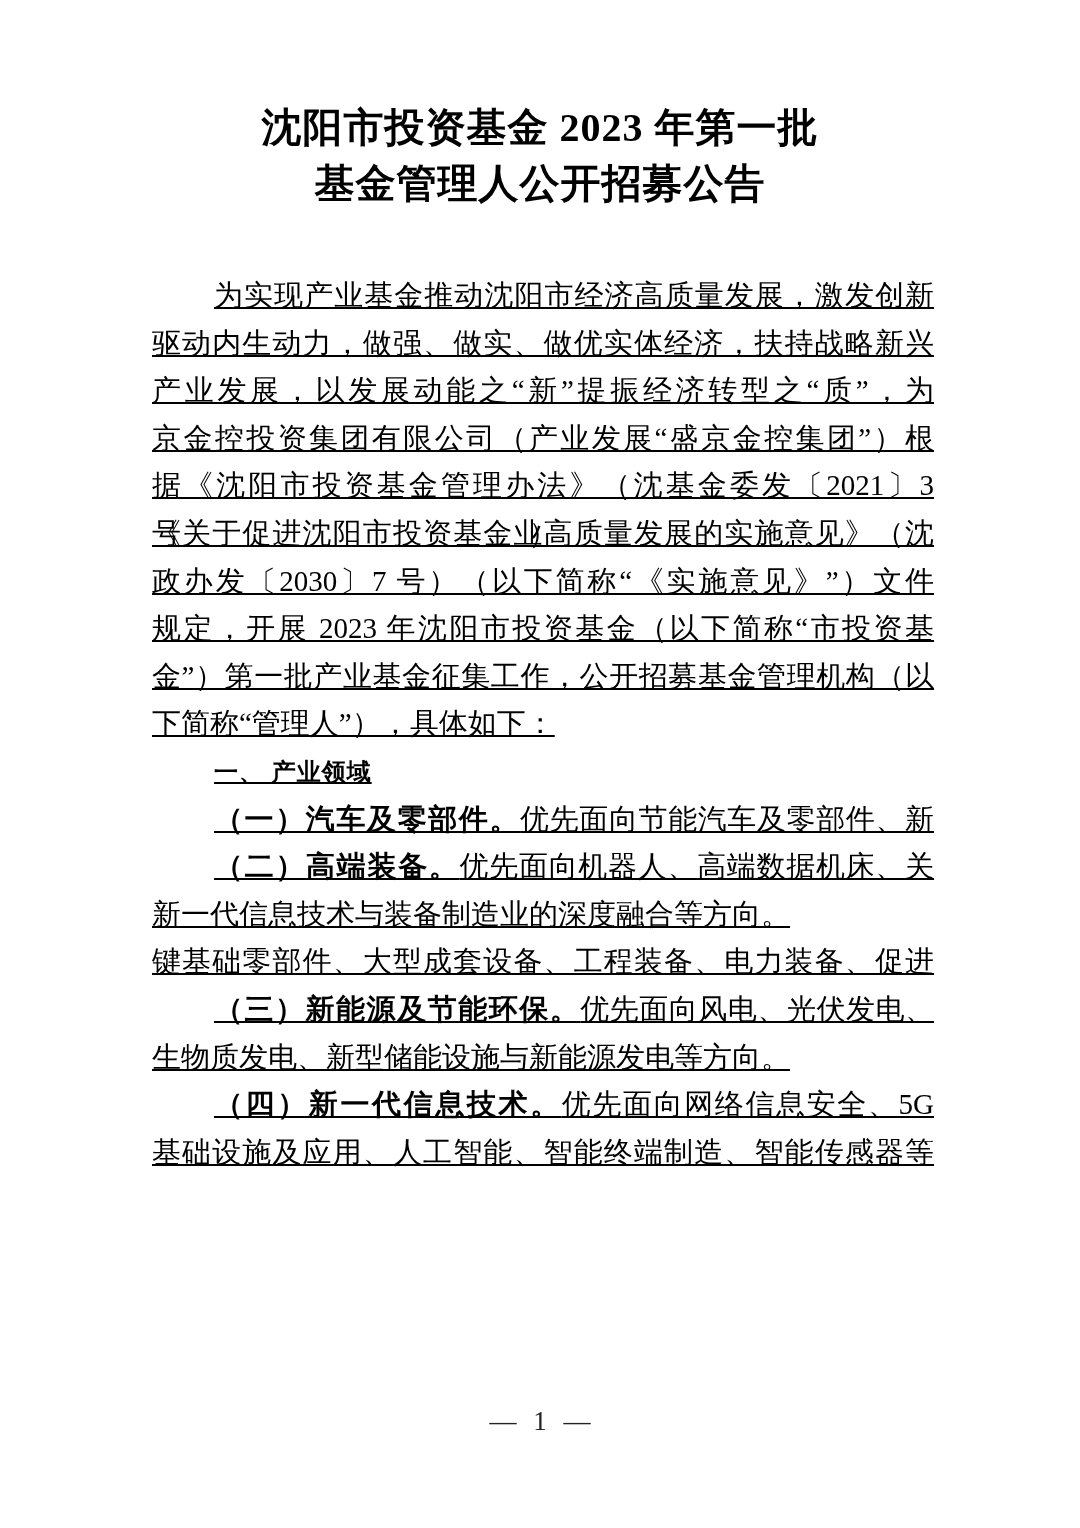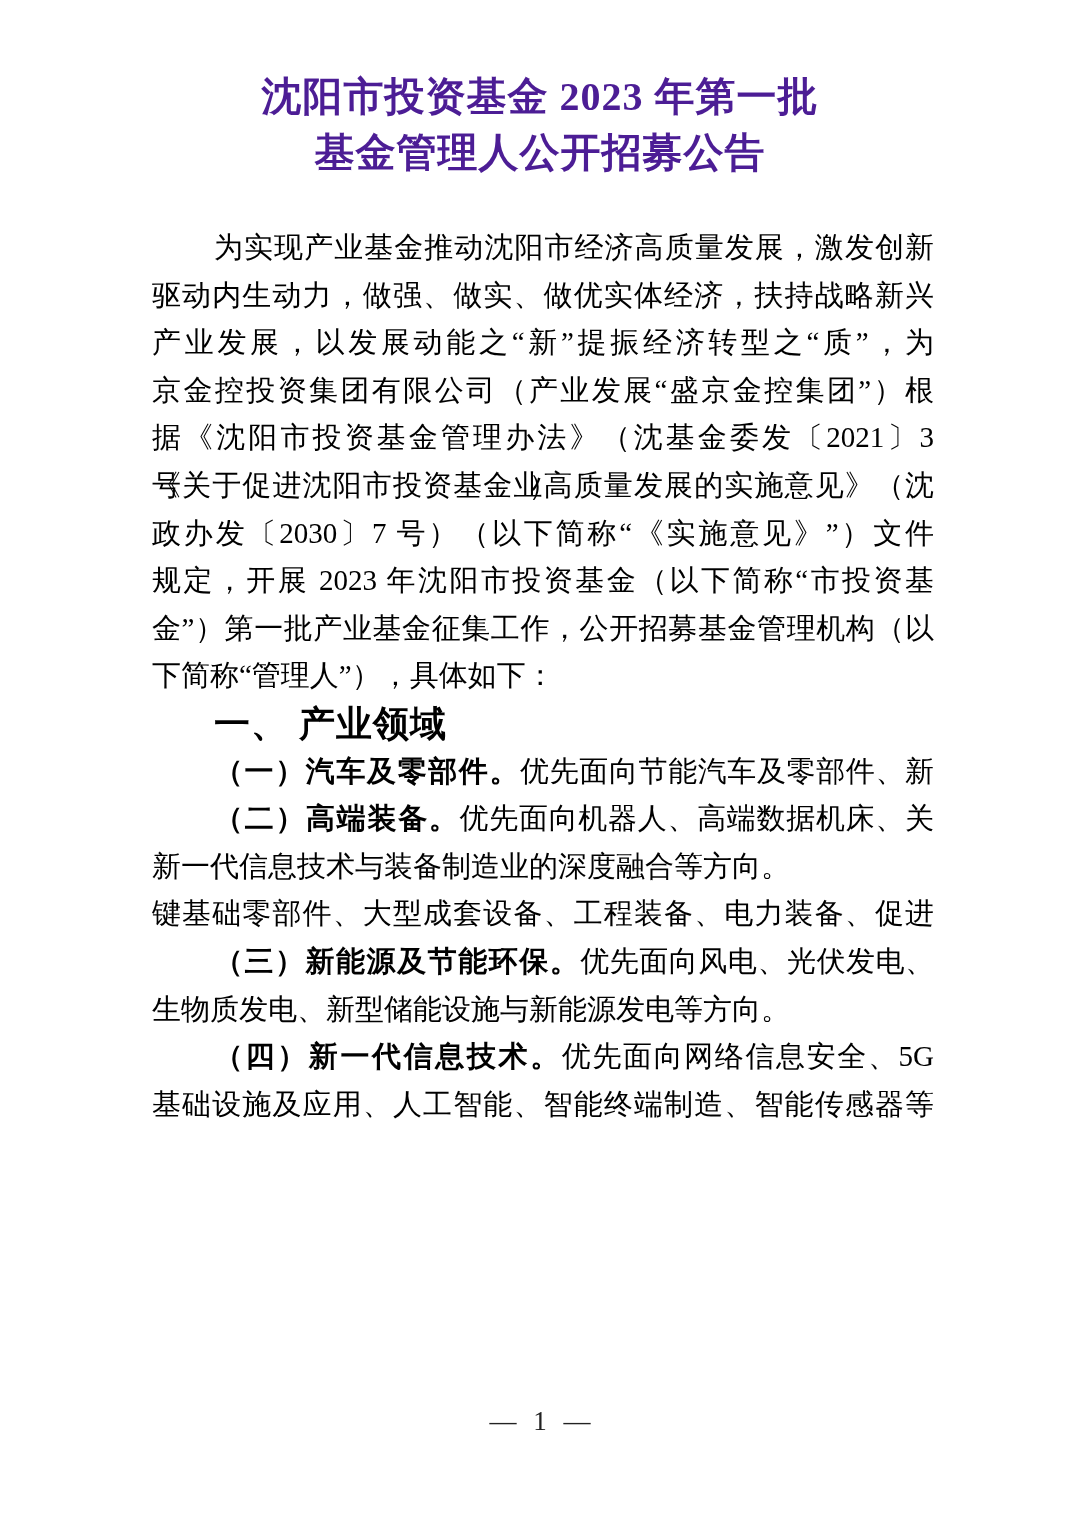--- a/index.html
+++ b/index.html
@@ -6,52 +6,53 @@
   .page {
     position: relative;
     width: 1080px;
     height: 1528px;
     background: #ffffff;
     color: #000000;
     font-family: "Liberation Serif", "DejaVu Serif", serif;
     overflow: hidden;
   }
   .title-block {
-    padding-top: 69px;
+    padding-top: 100px;
     text-align: center;
     font-size: 40px;
     line-height: 56px;
     font-weight: 700;
     letter-spacing: 1px;
-    color: #4c1d95;
+    color: #000000;
   }
   .doc-body {
-    margin-top: 43px;
+    margin-top: 60px;
     margin-left: 152px;
     width: 782px;
+    text-decoration: underline;
   }
   .line {
     font-size: 29px;
     line-height: 47.6px;
     height: 47.6px;
     letter-spacing: 0px;
     white-space: nowrap;
     overflow: visible;
   }
   .j {
     white-space: normal;
     text-align: justify;
     text-align-last: justify;
     text-justify: inter-character;
   }
   .indent { text-indent: 62px; }
   .heading {
     font-family: "Liberation Sans", "DejaVu Sans", sans-serif;
     font-weight: 700;
-    font-size: 36px;
+    font-size: 24px;
     line-height: 47.6px;
     height: 47.6px;
     padding-left: 62px;
     letter-spacing: 1px;
   }
   .lead {
     font-weight: 700;
     letter-spacing: 1px;
   }
   .footer {

